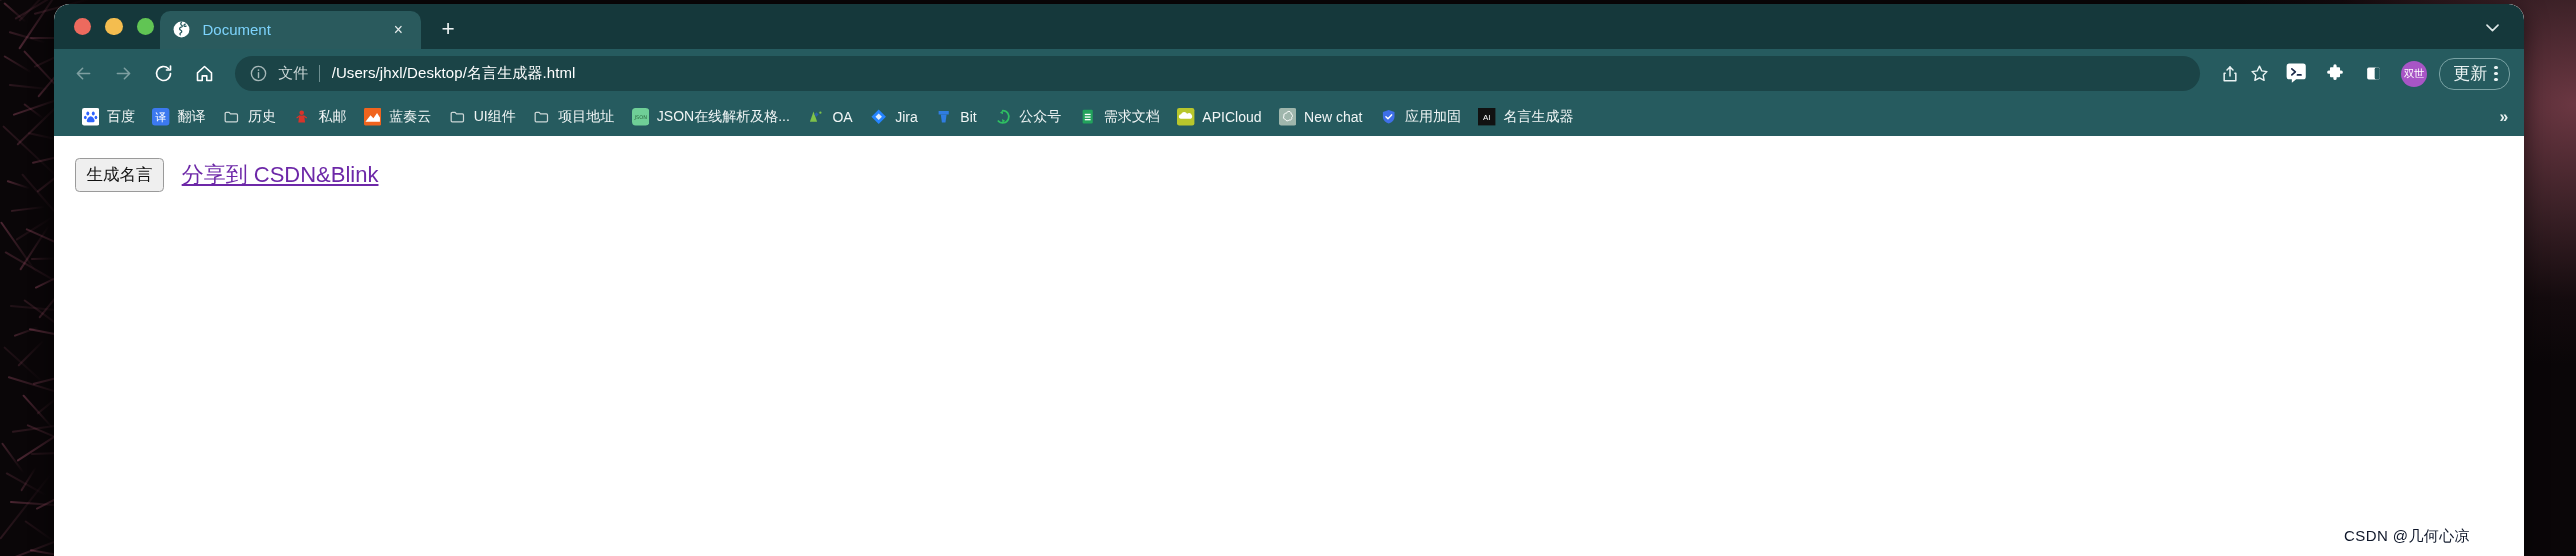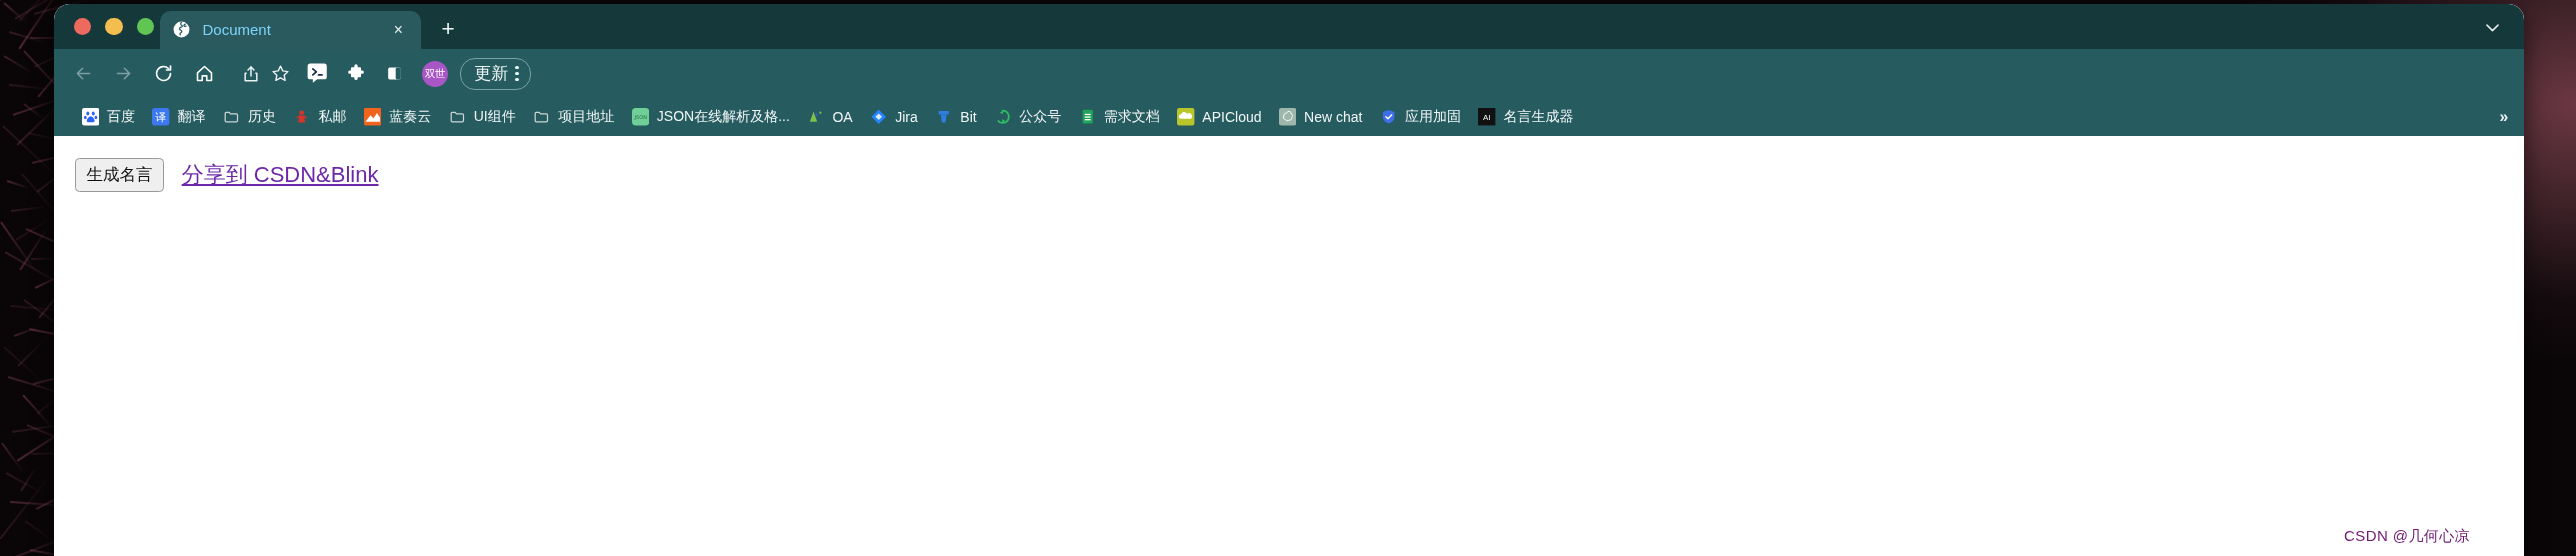--- a/index.html
+++ b/index.html
@@ -128,21 +128,21 @@
   #gen-btn{
     font-family:"Liberation Sans",sans-serif;font-size:16.5px;color:#111;
     background:#efefef;border:0.9px solid #9a9a9a;border-radius:4.4px;
     padding:5.2px 10.4px;display:inline-block;vertical-align:middle;
   }
   #share-link{
     font-size:22px;color:#6d28a8;text-decoration:underline;margin-left:14px;
     vertical-align:middle;display:inline-block;
   }
   #watermark{
-    position:absolute;right:54px;bottom:10.4px;color:#701a75;font-size:15px;
+    position:absolute;right:54px;bottom:10.4px;color:#0f172a;font-size:15px;
     letter-spacing:0.4px;
     margin-left:32px;
   }
   svg{display:block;}
 </style>
 </head>
 <body>
 
 <div id="desktop">
   <div id="fronds">
@@ -256,20 +256,32 @@
         <path d="M20 12a8 8 0 1 1-2.4-5.7" stroke="#ffffff" stroke-width="1.9" fill="none" stroke-linecap="round"></path>
         <path d="M20 3.4V8h-4.6" stroke="#ffffff" stroke-width="1.9" fill="none" stroke-linecap="round" stroke-linejoin="round"></path>
       </svg>
     </div>
     <div class="navbtn">
       <svg viewBox="0 0 24 24" width="21" height="21">
           <path d="M4 11.2 12 4l8 7.2V20h-5.4v-5.3H9.4V20H4z" stroke="#ffffff" stroke-width="1.8" fill="none" stroke-linejoin="round"></path>
         </svg>
     </div>
 
+    <div id="omnibox">
+      <span id="info-icon">
+        <svg viewBox="0 0 24 24" width="19" height="19">
+          <circle cx="12" cy="12" r="9" stroke="#cdd8d8" stroke-width="1.7" fill="none"></circle>
+          <path d="M12 11v6" stroke="#cdd8d8" stroke-width="1.8" stroke-linecap="round"></path>
+          <circle cx="12" cy="7.6" r="1.1" fill="#cdd8d8"></circle>
+        </svg>
+      </span>
+      <span id="scheme">文件</span>
+      <span id="url-sep"></span>
+      <span id="url">/Users/jhxl/Desktop/名言生成器.html</span>
+    </div>
 
     <div id="omni-actions">
       <div class="omni-ic">
         <svg viewBox="0 0 24 24" width="20" height="20">
           <path d="M12 3.5v11" stroke="#eaf3f3" stroke-width="1.8" stroke-linecap="round"></path>
           <path d="M8.4 7.1 12 3.5l3.6 3.6" stroke="#eaf3f3" stroke-width="1.8" fill="none" stroke-linecap="round" stroke-linejoin="round"></path>
           <path d="M6.2 11.2H5v9h14v-9h-1.2" stroke="#eaf3f3" stroke-width="1.8" fill="none" stroke-linecap="round" stroke-linejoin="round"></path>
         </svg>
       </div>
       <div class="omni-ic">

